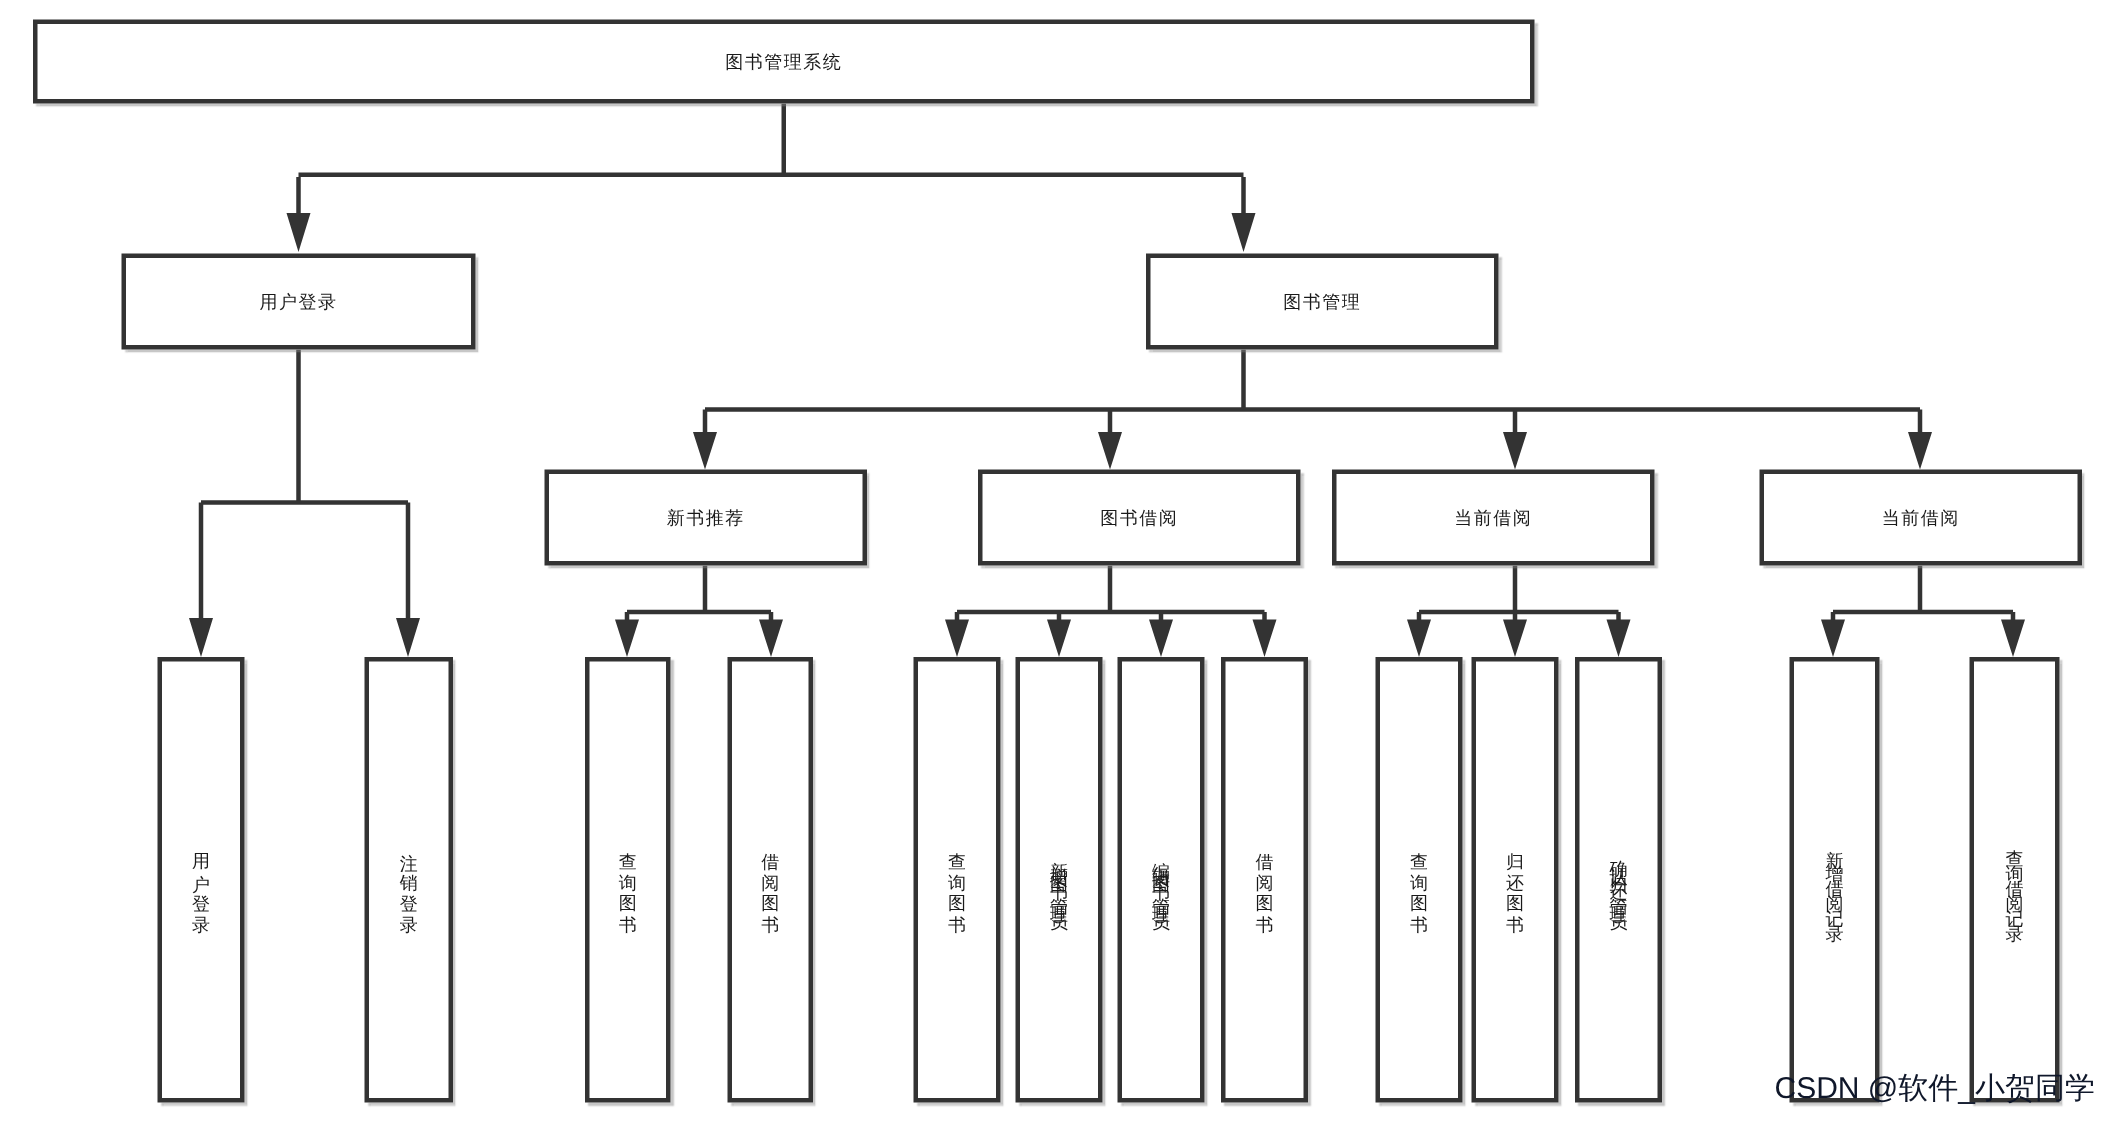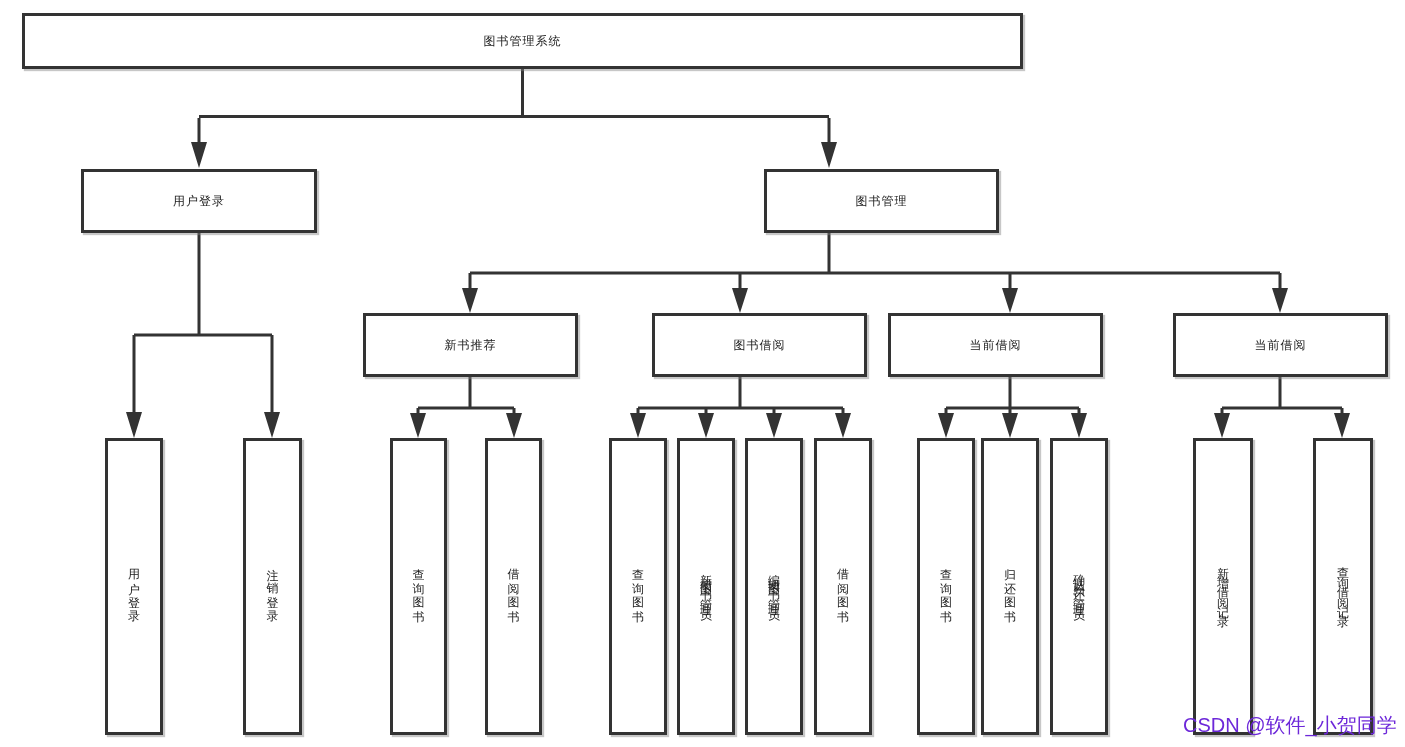--- a/index.html
+++ b/index.html
@@ -16,21 +16,21 @@
   }
   .leaf .vtext{
     writing-mode:vertical-rl;text-orientation:mixed;
     letter-spacing:10px;line-height:1;white-space:nowrap;
   }
   .leaf.s .vtext{letter-spacing:14px;}
   .leaf.m .vtext{letter-spacing:10px;}
   .leaf.l .vtext{letter-spacing:5px;}
   .watermark{
     position:absolute;left:1183px;top:712px;width:222px;
-    font-size:20px;color:#6d28d9;letter-spacing:0px;white-space:nowrap;z-index:5;
+    font-size:20px;color:#0f172a;letter-spacing:0px;white-space:nowrap;z-index:5;
   }
 </style>
 </head>
 <body>
 
 <div class="canvas">
 
   <svg class="wires" viewBox="0 0 1405 747" xmlns="http://www.w3.org/2000/svg">
     <path fill="none" stroke="#333333" stroke-width="3" d="
       M522.5,69 V118 M199,116.5 H829

